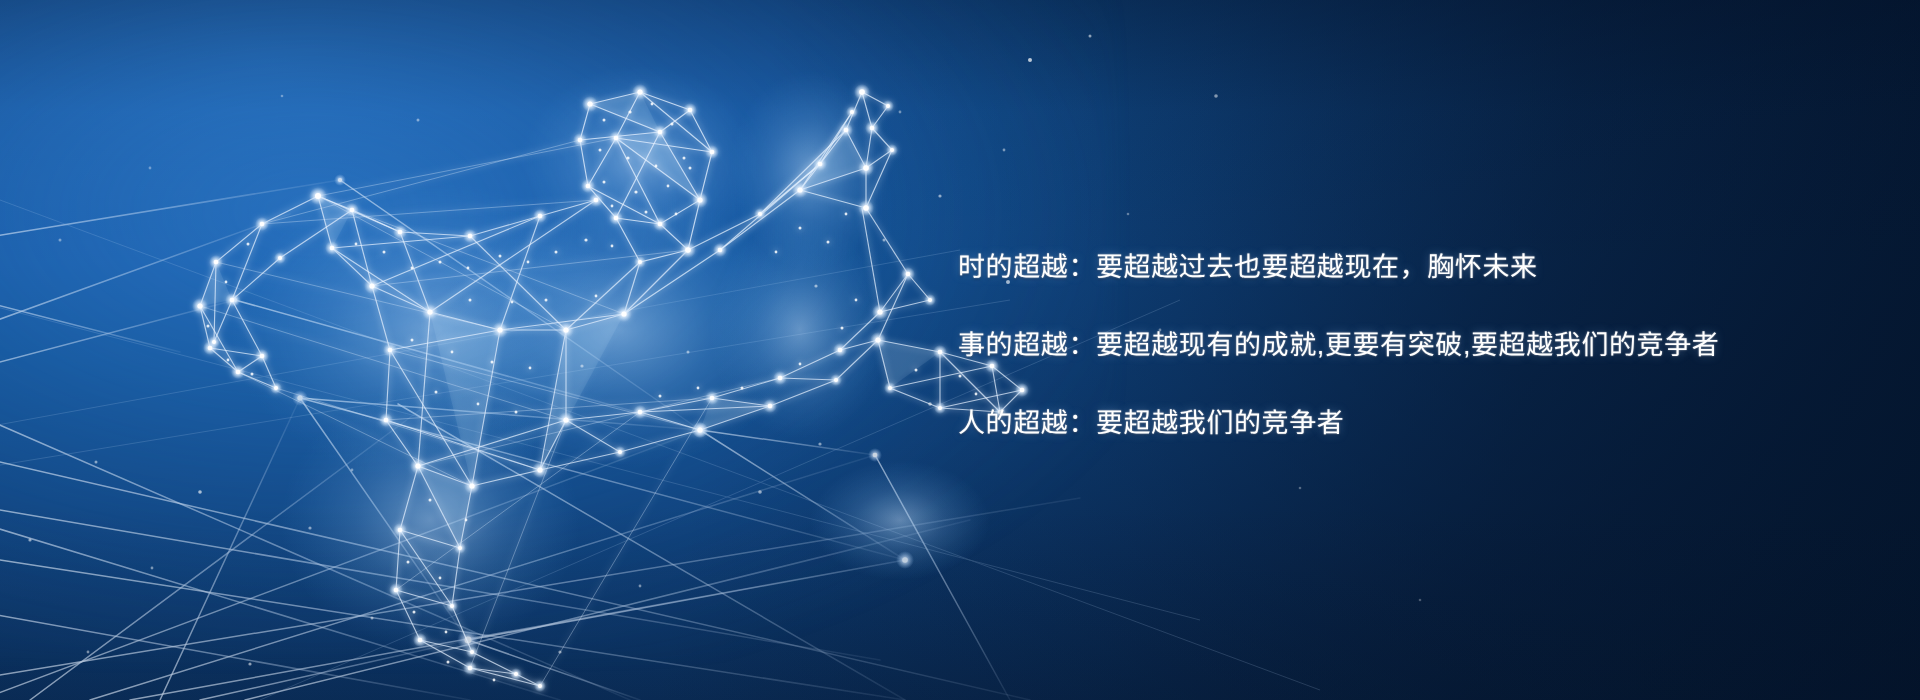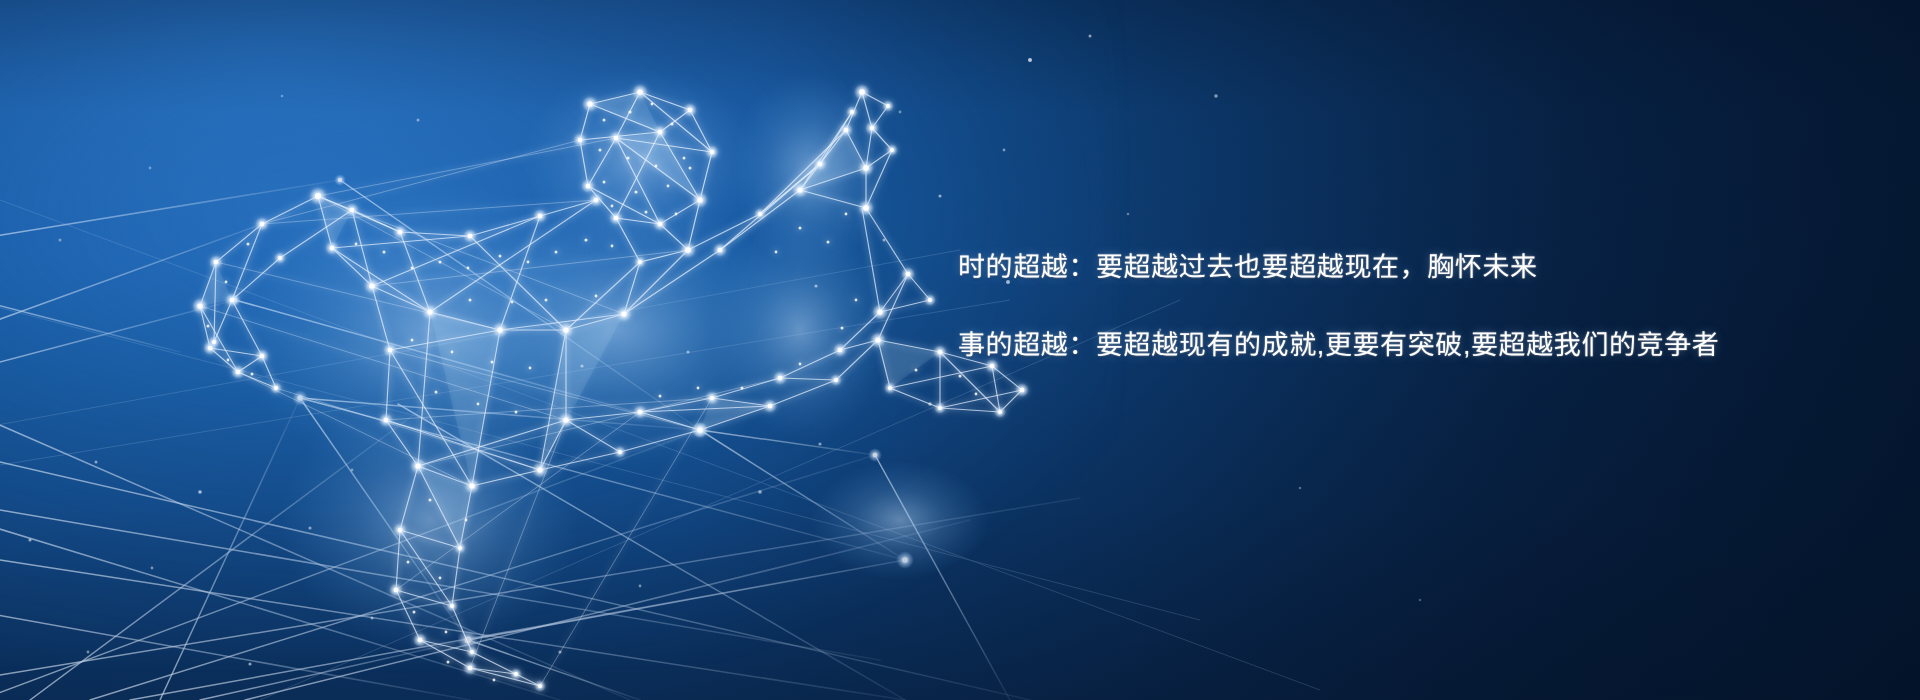--- a/index.html
+++ b/index.html
@@ -627,15 +627,16 @@
       <circle cx="352" cy="470" r="1.4" opacity="0.45"></circle>
       <circle cx="900" cy="112" r="1.4" opacity="0.45"></circle>
       <circle cx="1300" cy="488" r="1.3" opacity="0.35"></circle>
       <circle cx="1420" cy="600" r="1.3" opacity="0.30"></circle>
     </g>
   </svg>
 
   <div class="copy">
     <div class="copy-line">时的超越：要超越过去也要超越现在，胸怀未来</div>
     <div class="copy-line">事的超越：要超越现有的成就,更要有突破,要超越我们的竞争者</div>
+    <div class="copy-line">人的超越：要超越我们的竞争者</div>
   </div>
 
 </div>
 
 </body></html>

